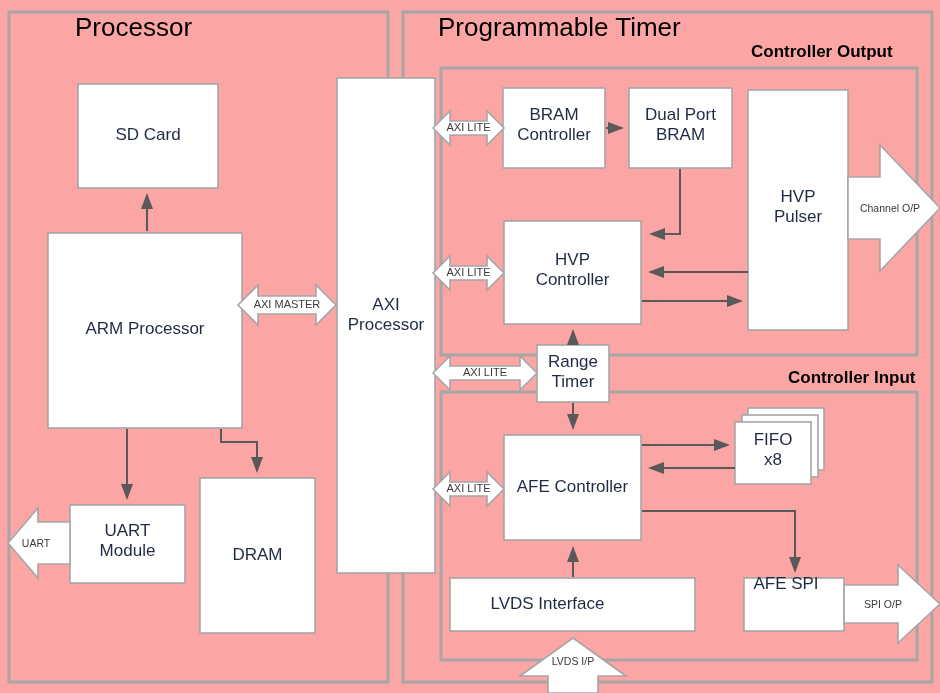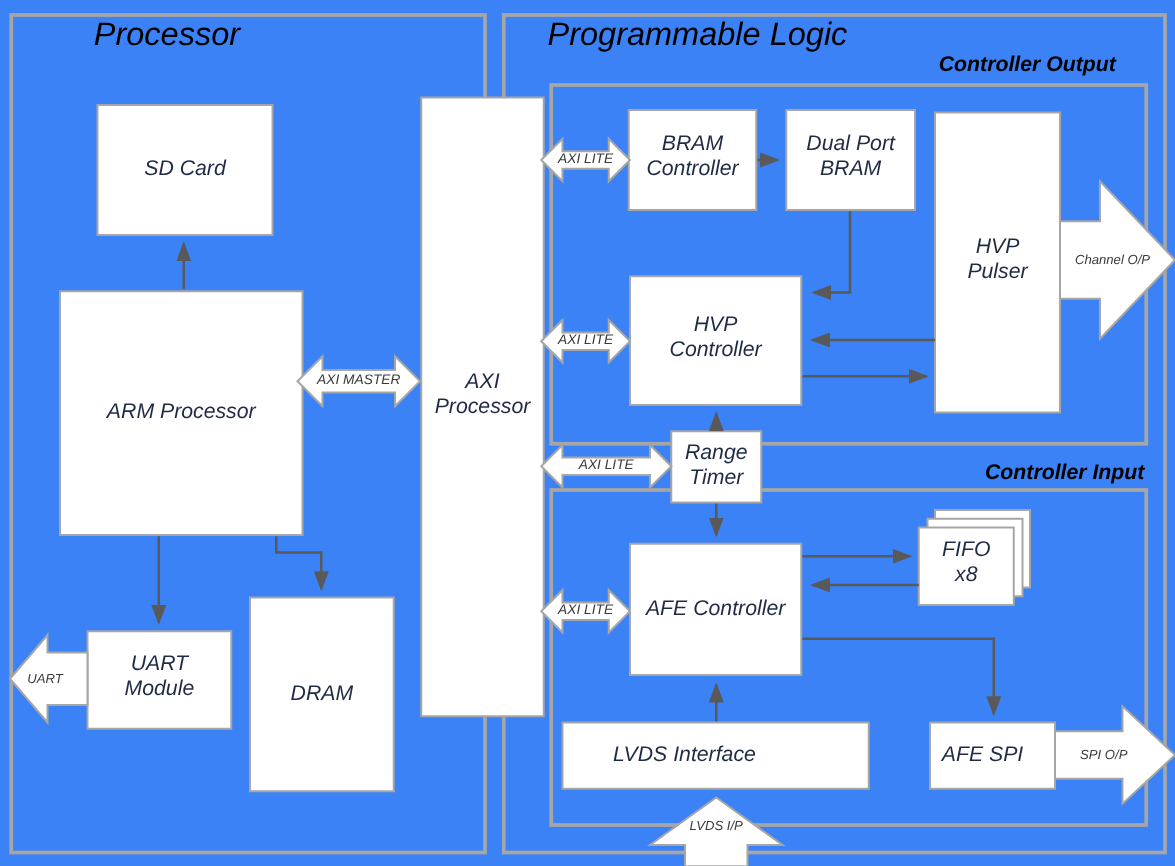--- a/index.html
+++ b/index.html
@@ -4,24 +4,23 @@
 <style>
   html, body {
     margin: 0;
     padding: 0;
     background: #ffffff;
   }
   #root {
     position: relative;
     width: 940px;
     height: 693px;
-    background: #3b82f6;
+    background: #fca5a5;
     font-family: "Liberation Sans", sans-serif;
     overflow: hidden;
-    font-style: italic;
   }
   .svg-layer {
     position: absolute;
     left: 0;
     top: 0;
     width: 940px;
     height: 693px;
   }
   .lbl {
     position: absolute;
@@ -130,21 +129,21 @@
     <polygon points="8,543 38,508 38,522 70,522 70,564 38,564 38,578" fill="#ffffff" stroke="#a6a6a6" stroke-width="1.6"></polygon>
 
     <polygon points="940,208 880,145 880,177 848,177 848,239 880,239 880,271" fill="#ffffff" stroke="#a6a6a6" stroke-width="1.6"></polygon>
 
     <polygon points="940,604 898,565 898,585 844,585 844,623 898,623 898,643" fill="#ffffff" stroke="#a6a6a6" stroke-width="1.6"></polygon>
 
     <polygon points="573,638 626,676 598,676 598,693 548,693 548,676 520,676" fill="#ffffff" stroke="#a6a6a6" stroke-width="1.6"></polygon>
   </svg>
 
   <div class="section-title" style="left:75px; top:12px; font-size:26px;">Processor</div>
-  <div class="section-title" style="left:438px; top:12px; font-size:26px;">Programmable Logic</div>
+  <div class="section-title" style="left:438px; top:12px; font-size:26px;">Programmable Timer</div>
   <div class="sub-title" style="left:751px; top:42px; font-size:17px;">Controller Output</div>
   <div class="sub-title" style="left:788px; top:368px; font-size:17px;">Controller Input</div>
 
   <div class="lbl blk-label" style="left:78px; top:125px; width:140px;">SD Card</div>
   <div class="lbl blk-label" style="left:48px; top:319px; width:194px;">ARM Processor</div>
   <div class="lbl blk-label" style="left:70px; top:521px; width:115px;">UART
 Module</div>
   <div class="lbl blk-label" style="left:200px; top:545px; width:115px;">DRAM</div>
   <div class="lbl blk-label" style="left:337px; top:295px; width:98px;">AXI
 Processor</div>
@@ -156,21 +155,21 @@
   <div class="lbl blk-label" style="left:748px; top:187px; width:100px;">HVP
 Pulser</div>
   <div class="lbl blk-label" style="left:504px; top:250px; width:137px;">HVP
 Controller</div>
   <div class="lbl blk-label" style="left:537px; top:352px; width:72px;">Range
 Timer</div>
   <div class="lbl blk-label" style="left:504px; top:477px; width:137px;">AFE Controller</div>
   <div class="lbl blk-label" style="left:735px; top:430px; width:76px;">FIFO
 x8</div>
   <div class="lbl blk-label" style="left:450px; top:594px; width:195px;">LVDS Interface</div>
-  <div class="lbl blk-label" style="left:744px; top:594px; width:84px;">AFE SPI</div>
+  <div class="lbl blk-label" style="left:744px; top:574px; width:84px;">AFE SPI</div>
 
   <div class="lbl small-label" style="left:238px; top:298px; width:98px;">AXI MASTER</div>
   <div class="lbl small-label" style="left:433px; top:121px; width:71px;">AXI LITE</div>
   <div class="lbl small-label" style="left:433px; top:266px; width:71px;">AXI LITE</div>
   <div class="lbl small-label" style="left:433px; top:366px; width:104px;">AXI LITE</div>
   <div class="lbl small-label" style="left:433px; top:482px; width:71px;">AXI LITE</div>
   <div class="lbl tiny-label" style="left:8px; top:537px; width:56px;">UART</div>
   <div class="lbl tiny-label" style="left:852px; top:202px; width:76px;">Channel O/P</div>
   <div class="lbl tiny-label" style="left:852px; top:598px; width:62px;">SPI O/P</div>
   <div class="lbl tiny-label" style="left:533px; top:655px; width:80px;">LVDS I/P</div>

